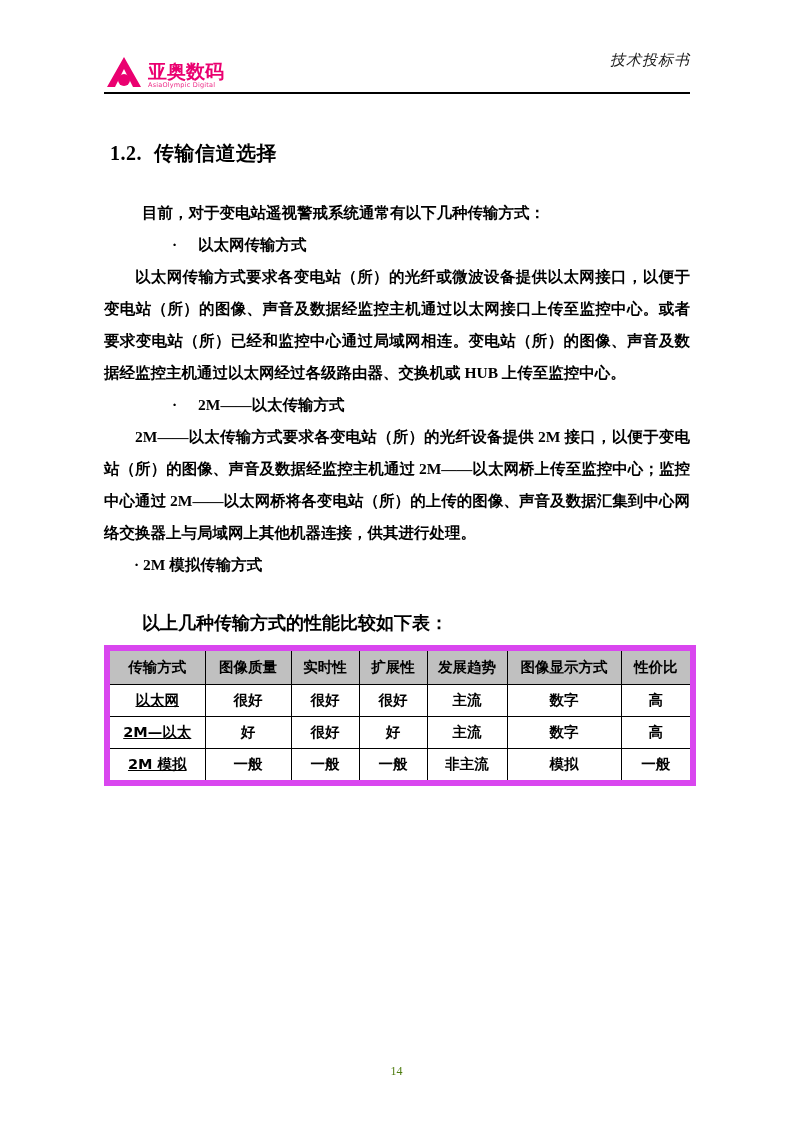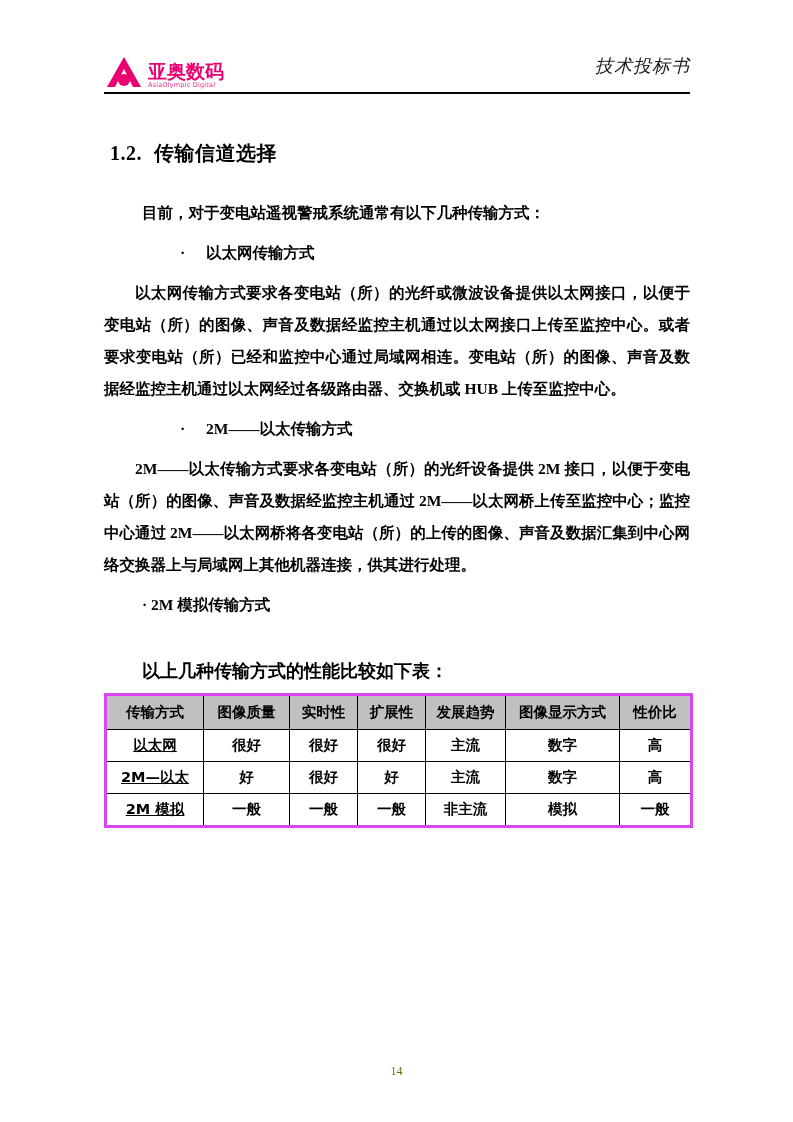--- a/index.html
+++ b/index.html
@@ -64,23 +64,23 @@
     font-family: "DejaVu Sans", sans-serif;
     font-size: 6.5px;
     line-height: 9px;
     letter-spacing: 0.2px;
     white-space: nowrap;
     opacity: 0.85;
   }
   .header-right {
     font-family: "Liberation Serif", serif;
     font-style: italic;
-    font-size: 18px;
+    font-size: 15px;
     color: #1a1a1a;
-    padding-bottom: 14px;
+    padding-bottom: 22px;
     letter-spacing: 1px;
     white-space: nowrap;
   }
 
   
   .content {
     position: absolute;
     left: 104px;
     top: 140px;
     width: 586px;
@@ -108,42 +108,42 @@
     text-justify: inter-ideograph;
     letter-spacing: 0px;
   }
   p.indent2 { text-indent: 2em; }
   p.lead { margin-left: 38px; text-indent: 0; }
 
   .bullet-line {
     font-size: 15.5px;
     font-weight: bold;
     line-height: 32px;
-    margin: 8px;
+    margin: 0;
     white-space: nowrap;
   }
   .bullet-line.b1 { padding-left: 68px; }
   .bullet-line.b1 .dot { display: inline-block; width: 26px; }
   .bullet-line.b2 { padding-left: 30px; }
   .bullet-line.b2 .dot { display: inline-block; width: 9px; }
   .spacer-md { height: 26px; }
 
   
   .table-intro {
     font-size: 18px;
     font-weight: bold;
     line-height: 32px;
     margin: 0 0 6px 38px;
     white-space: nowrap;
   }
   table.cmp {
     border-collapse: collapse;
     width: 586px;
     table-layout: fixed;
-    border: 3px solid #d946ef;
+    border: 6px solid #d946ef;
     font-family: "DejaVu Sans", sans-serif;
     padding-left: 48px;
   }
   table.cmp th, table.cmp td {
     border: 1px solid #000000;
     text-align: center;
     vertical-align: middle;
     height: 31px;
     font-size: 14.5px;
     font-weight: bold;

